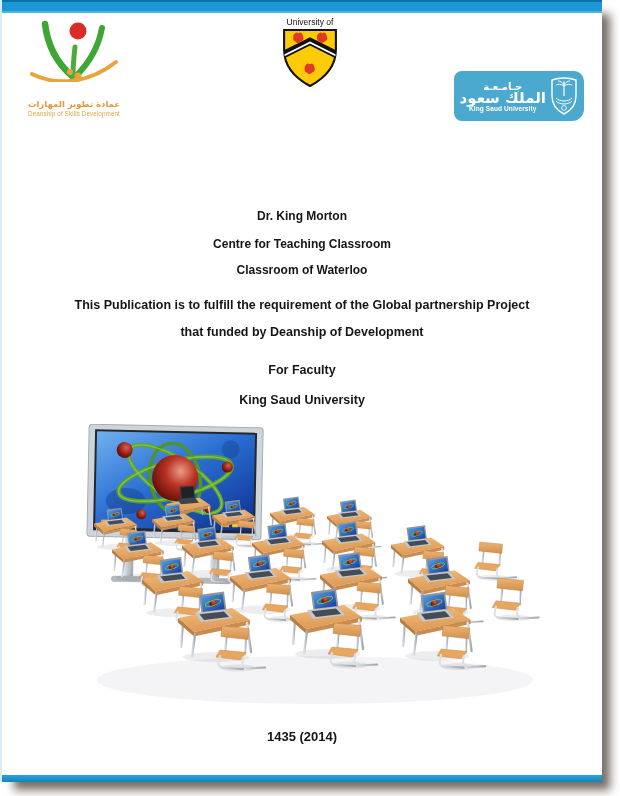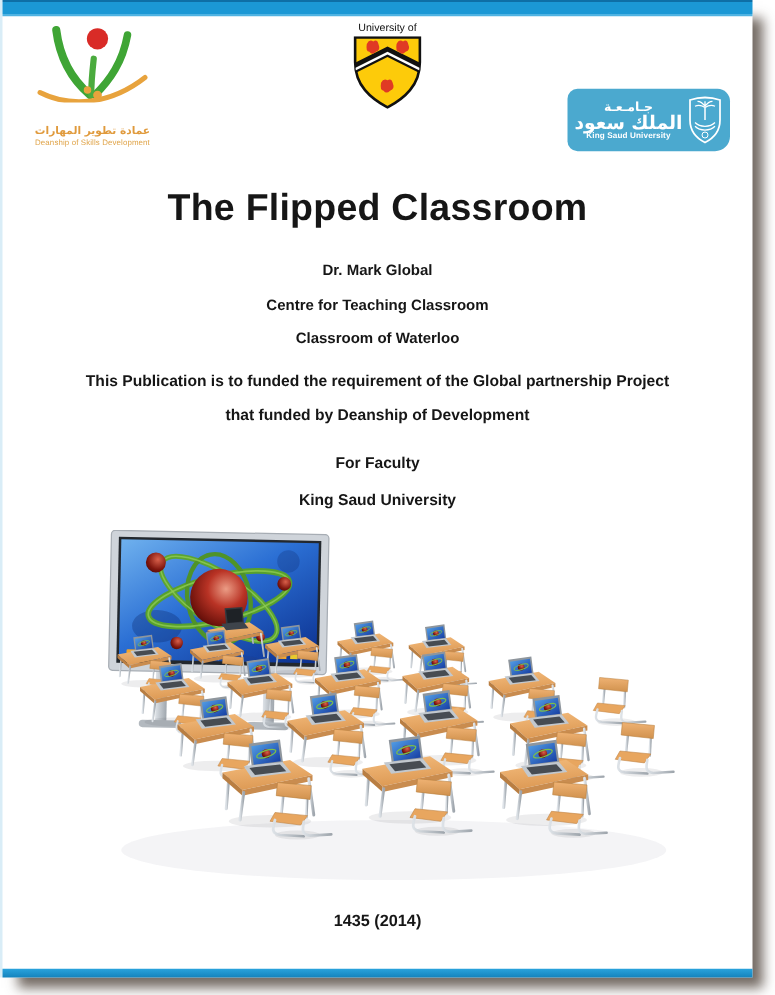--- a/index.html
+++ b/index.html
@@ -103,25 +103,24 @@
         <svg width="28" height="40" viewBox="0 0 28 40">
           <path d="M2,4 Q14,0 26,4 V20 Q26,32 14,38 Q2,32 2,20 Z" fill="none" stroke="#fff" stroke-width="1.4"></path>
           <path d="M14,10 V20" stroke="#fff" stroke-width="1.2"></path>
           <path d="M14,10 C11,8 8,8 6,9 M14,10 C17,8 20,8 22,9 M14,9 C12,6 10,5 8,5 M14,9 C16,6 18,5 20,5 M14,8 V5" stroke="#fff" stroke-width="1" fill="none"></path>
           <path d="M6,22 C10,26 18,26 22,22 M6,25 C10,29 18,29 22,25" stroke="#fff" stroke-width="1" fill="none"></path>
           <circle cx="14" cy="32" r="2.4" fill="none" stroke="#fff" stroke-width="0.8"></circle>
         </svg>
       </div>
     </div>
 
-    <div class="tx title">The Flipped Classroom</div>
-    <div class="tx author">Dr. Mark Global</div>
+    <div class="tx author">Dr. King Morton</div>
     <div class="tx dept">Centre for Teaching Classroom</div>
     <div class="tx inst">Classroom of Waterloo</div>
-    <div class="tx stmt1">This Publication is to funded the requirement of the Global partnership Project</div>
+    <div class="tx stmt1">This Publication is to fulfill the requirement of the Global partnership Project</div>
     <div class="tx stmt2">that funded by Deanship of Development</div>
     <div class="tx faculty">For Faculty</div>
     <div class="tx univ">King Saud University</div>
     <div class="tx year">1435 (2014)</div>
 
     <svg class="illustration" viewBox="0 0 466 290">
       <defs>
         <linearGradient id="gScreen" x1="0" y1="0" x2="1" y2="1">
           <stop offset="0" stop-color="#6fb1ee"></stop>
             <stop offset="0.45" stop-color="#2b6fd4"></stop>

